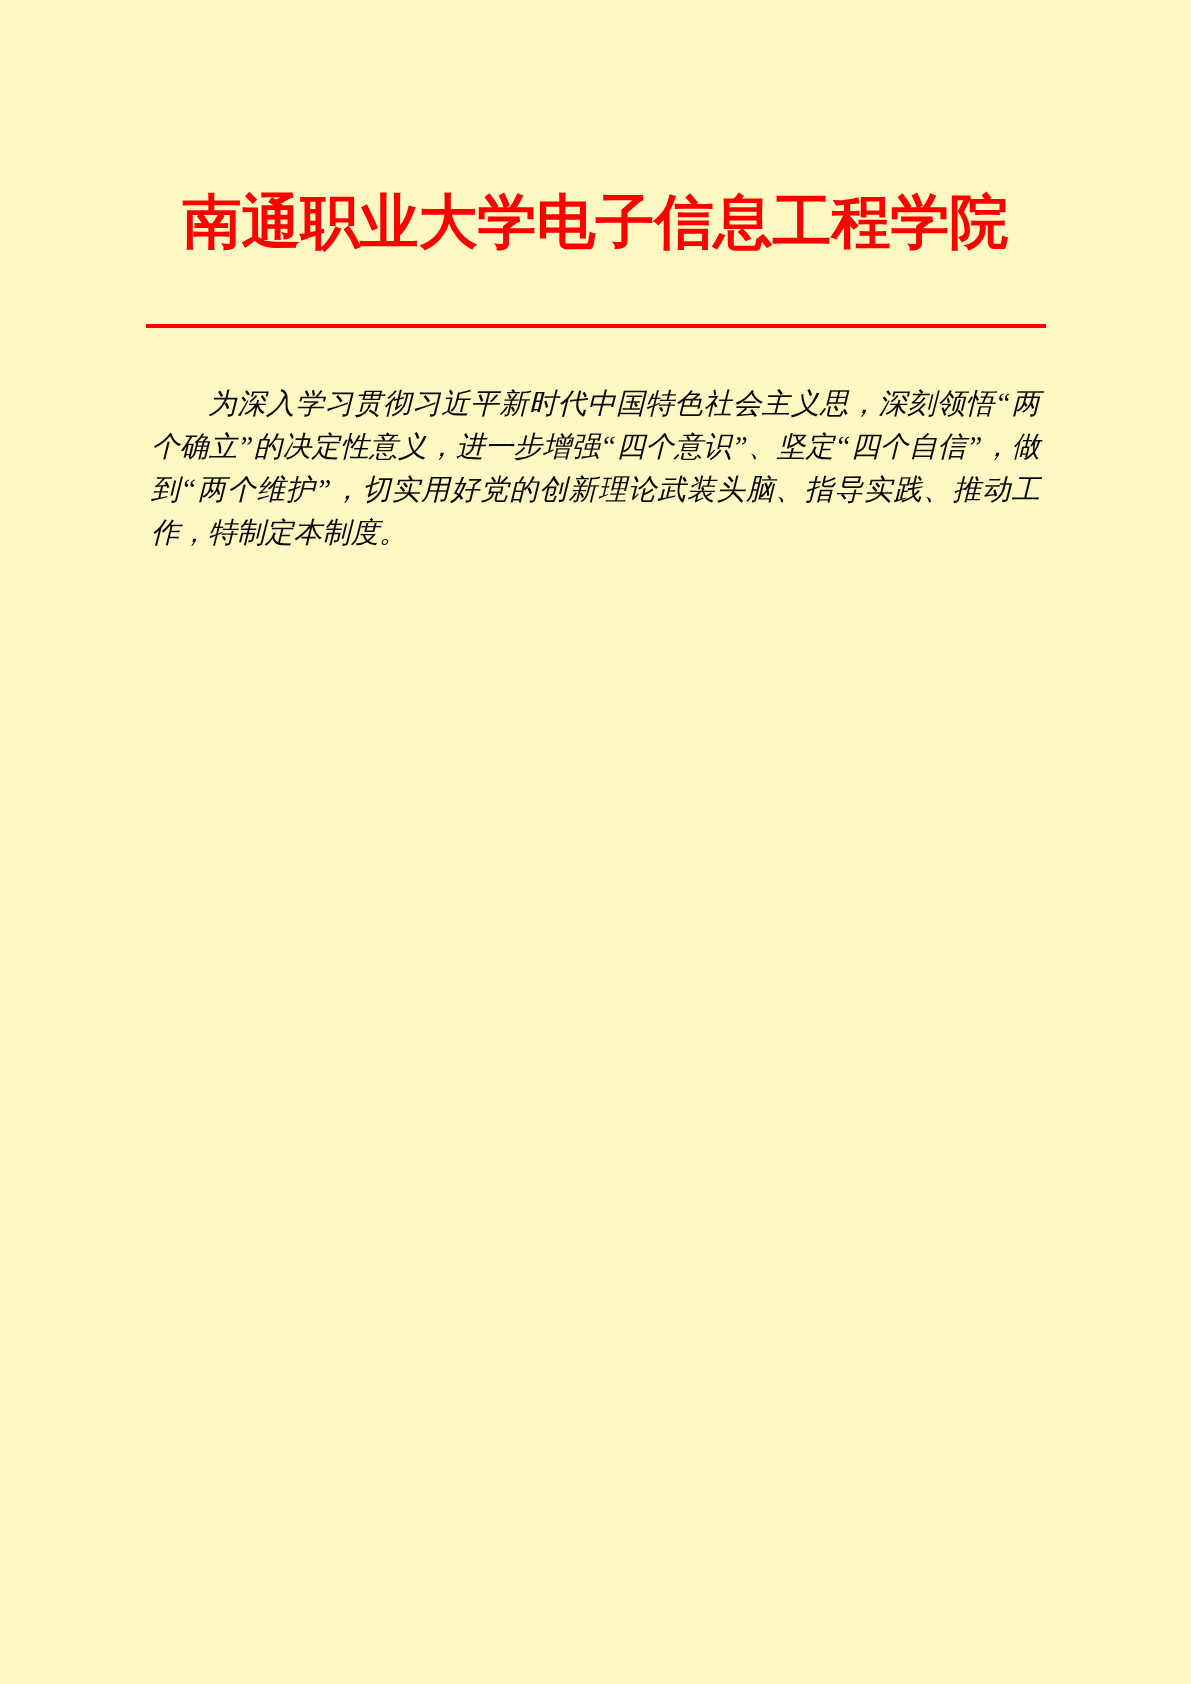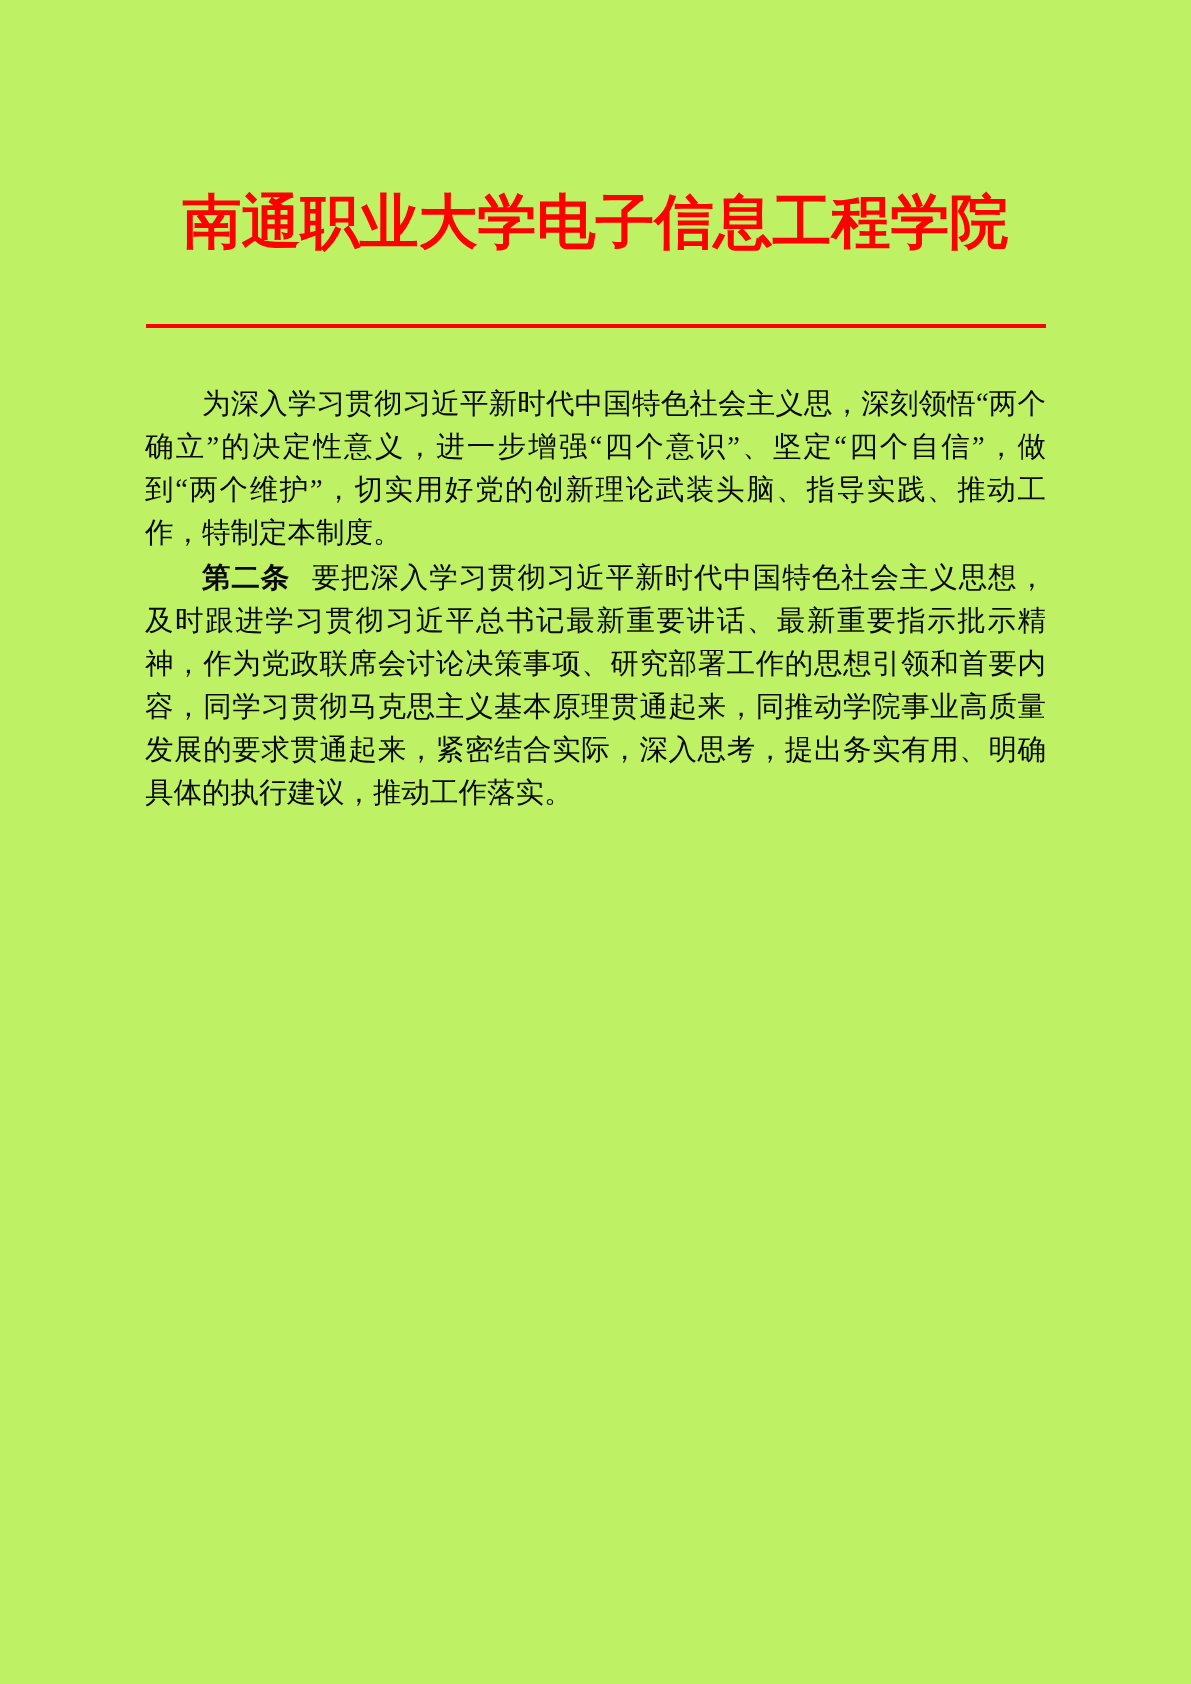--- a/index.html
+++ b/index.html
@@ -11,21 +11,21 @@
     width: 1191px;
     height: 1684px;
     overflow: hidden;
     font-family: "Liberation Serif", "DejaVu Serif", serif;
     color: #000000;
   }
   .page {
     width: 1191px;
     height: 1684px;
     position: relative;
-    background: #bef264;
+    background: #fef9c3;
   }
   .letterhead-title {
     margin: 0 auto;
     padding-top: 192px;
     width: 905px;
     text-align: center;
     font-family: "Liberation Sans", "DejaVu Sans", sans-serif;
     font-weight: bold;
     font-size: 59px;
     line-height: 1.05;
@@ -52,22 +52,23 @@
   }
   .doc-body {
     margin: 54px auto 0 auto;
     width: 905px;
     font-size: 28.5px;
     line-height: 43px;
     text-align: justify;
     color: #0a0a0a;
   }
   .doc-body p {
-    margin: 2px;
+    margin: 8px;
     text-indent: 2em;
+    font-style: italic;
   }
   .article-label {
     font-family: "Liberation Sans", "DejaVu Sans", sans-serif;
     font-weight: bold;
     margin-right: 0.75em;
   }
 </style>
 </head>
 <body>
 
@@ -76,19 +77,18 @@
   <div class="letterhead-title">南通职业大学电子信息工程学院</div>
 
   <div class="letterhead-divider"></div>
 
 
   <div class="doc-body">
 
     <p><span>为深入学习贯彻习近平新时代中国特色社会主义思，深刻领悟“两个确立”的决定性意义，进一步增强“四个意识”、坚定“四个自信”，做到“两个维护”，切实用好党的创新理论武装头脑、指导实践、推动工作，特制定本制度。</span></p>
 
 
-    <p><span class="article-label">第二条</span><span>要把深入学习贯彻习近平新时代中国特色社会主义思想，及时跟进学习贯彻习近平总书记最新重要讲话、最新重要指示批示精神，作为党政联席会讨论决策事项、研究部署工作的思想引领和首要内容，同学习贯彻马克思主义基本原理贯通起来，同推动学院事业高质量发展的要求贯通起来，紧密结合实际，深入思考，提出务实有用、明确具体的执行建议，推动工作落实。</span></p>
 
 
 
   </div>
 
 </div>
 
 </body></html>

